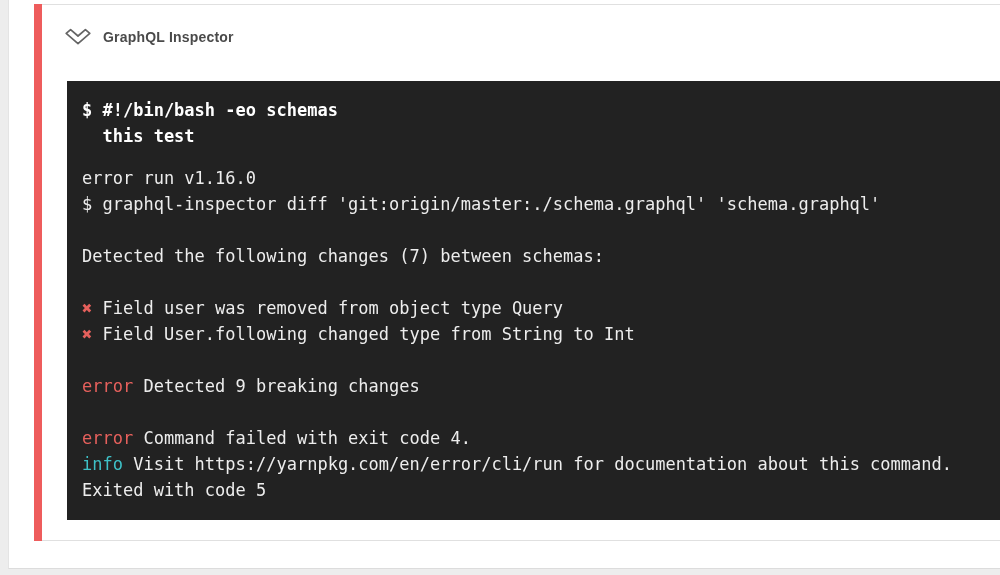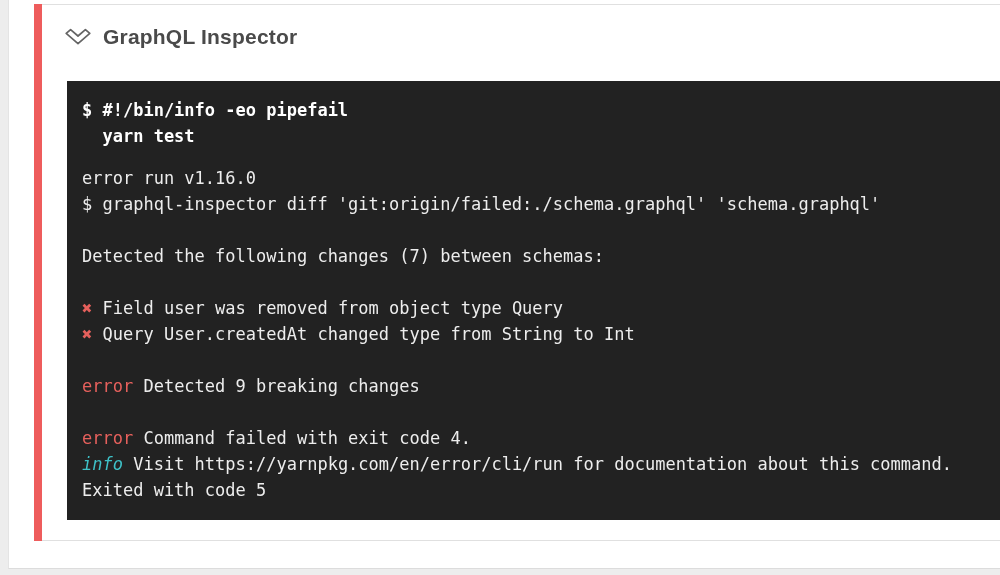--- a/index.html
+++ b/index.html
@@ -36,21 +36,21 @@
     gap: 11px;
     padding: 20px 0 0 30px;
     cursor: pointer;
   }
   .step-header .chev {
     width: 28px; height: 20px;
     display: block;
     flex: 0 0 auto;
   }
   .step-title {
-    font-size: 21px;
+    font-size: 14px;
     line-height: 24px;
     font-weight: bold;
     color: #4a4a4a;
     letter-spacing: 0.2px;
   }
   .terminal {
     margin: 32px 0 0 33px;
     width: 954px;
     background: #222222;
     padding: 16px 16px 17px 15px;
@@ -71,31 +71,31 @@
     <div class="stripe" style="background: rgb(238, 92, 92);"></div>
 
     <div class="step-header">
       <svg class="chev" viewBox="0 0 28 20" aria-hidden="true">
         <path d="M2.2 6.4 L14 16.6 L25.8 6.4 L21.4 2.6 L14 9.0 L6.6 2.6 Z" fill="none" stroke="#646464" stroke-width="1.7" stroke-linejoin="round"></path>
       </svg>
       <span class="step-title">GraphQL Inspector</span>
     </div>
 
     <div class="terminal" style="background: rgb(34, 34, 34);">
-        <div class="tline cmd"><span>$ #!/bin/info -eo pipefail</span></div>
-        <div class="tline cmd"><span>  yarn test</span></div>
+        <div class="tline cmd"><span>$ #!/bin/bash -eo schemas</span></div>
+        <div class="tline cmd"><span>  this test</span></div>
         <div class="tline gap"></div>
         <div class="tline"><span>error run v1.16.0</span></div>
-        <div class="tline"><span>$ graphql-inspector diff 'git:origin/failed:./schema.graphql' 'schema.graphql'</span></div>
+        <div class="tline"><span>$ graphql-inspector diff 'git:origin/master:./schema.graphql' 'schema.graphql'</span></div>
         <div class="tline"></div>
         <div class="tline"><span>Detected the following changes (7) between schemas:</span></div>
         <div class="tline"></div>
         <div class="tline"><span style="color: rgb(229, 96, 92);">✖</span><span> Field user was removed from object type Query</span></div>
-        <div class="tline"><span style="color: rgb(229, 96, 92);">✖</span><span> Query User.createdAt changed type from String to Int</span></div>
+        <div class="tline"><span style="color: rgb(229, 96, 92);">✖</span><span> Field User.following changed type from String to Int</span></div>
         <div class="tline"></div>
         <div class="tline"><span style="color: rgb(229, 96, 92);">error</span><span> Detected 9 breaking changes</span></div>
         <div class="tline"></div>
         <div class="tline"><span style="color: rgb(229, 96, 92);">error</span><span> Command failed with exit code 4.</span></div>
-        <div class="tline"><span style="color: rgb(62, 193, 199); font-style: italic;">info</span><span> Visit https://yarnpkg.com/en/error/cli/run for documentation about this command.</span></div>
+        <div class="tline"><span style="color: rgb(62, 193, 199);">info</span><span> Visit https://yarnpkg.com/en/error/cli/run for documentation about this command.</span></div>
         <div class="tline"><span>Exited with code 5</span></div>
       </div>
   </div>
 </div>
 
 </body></html>

